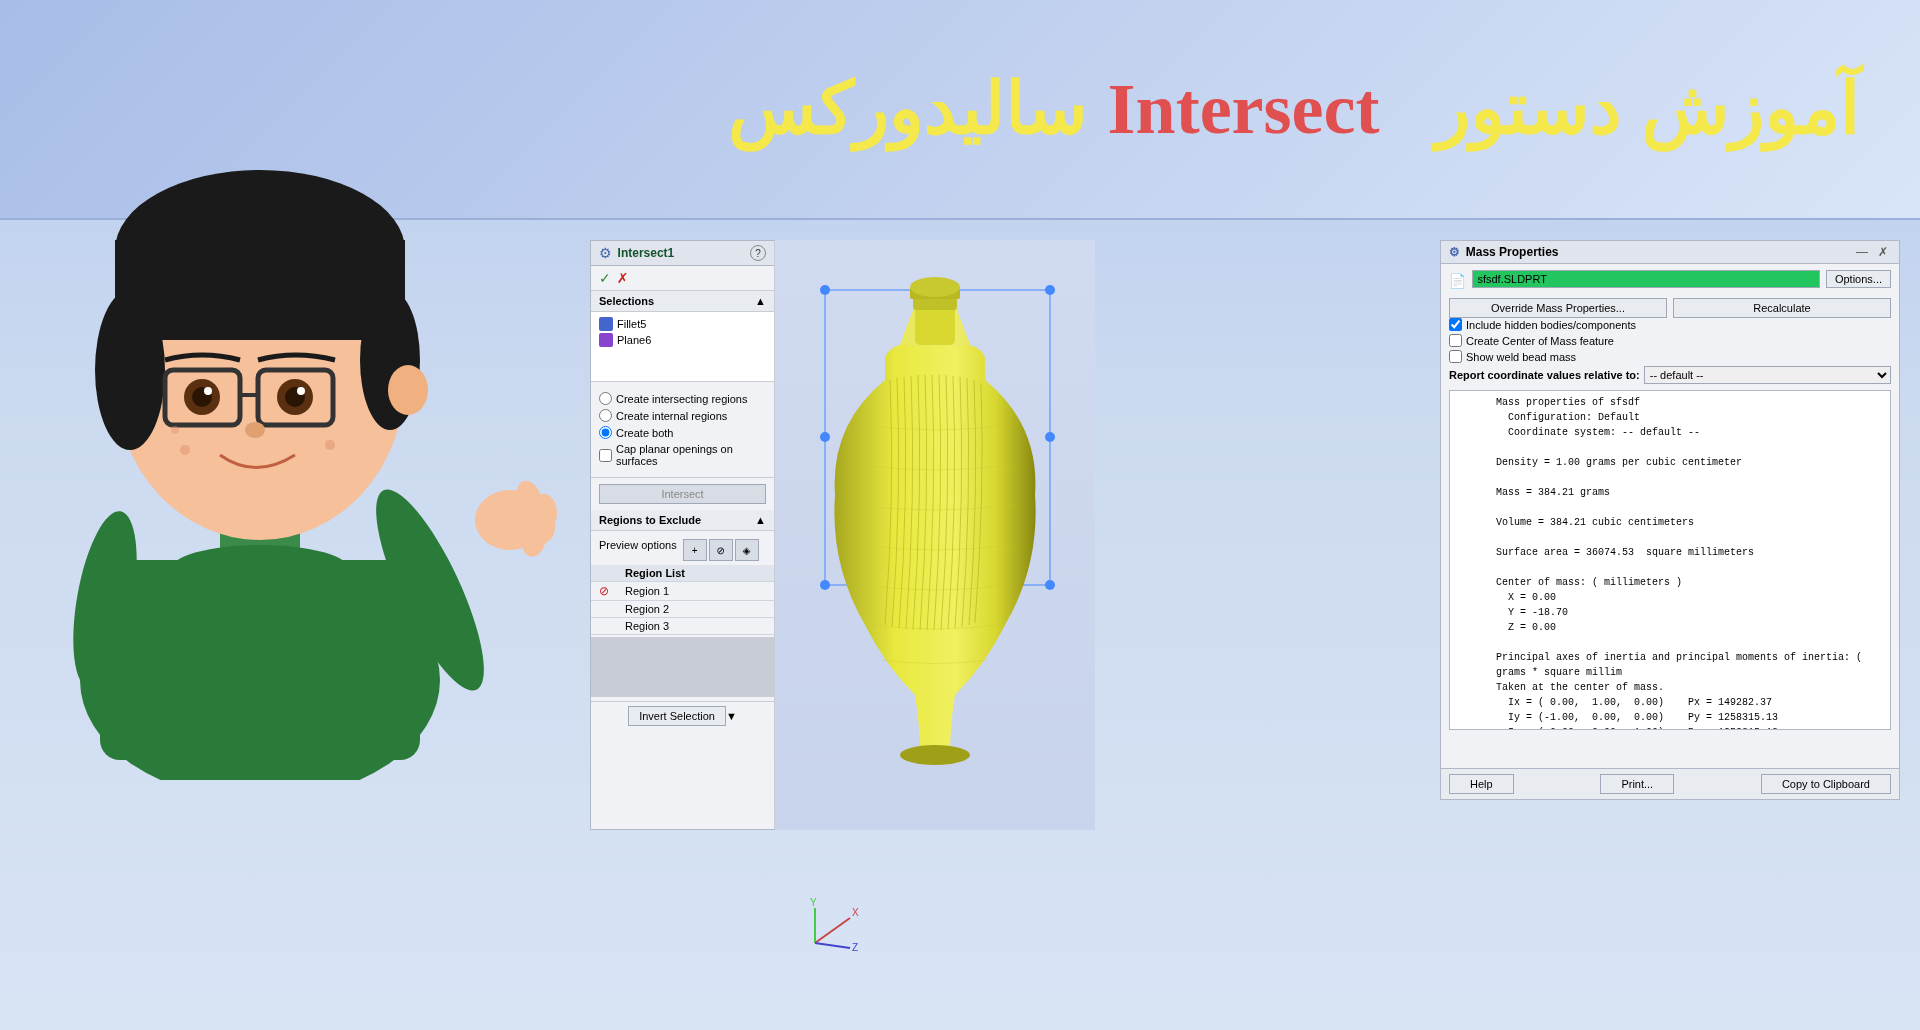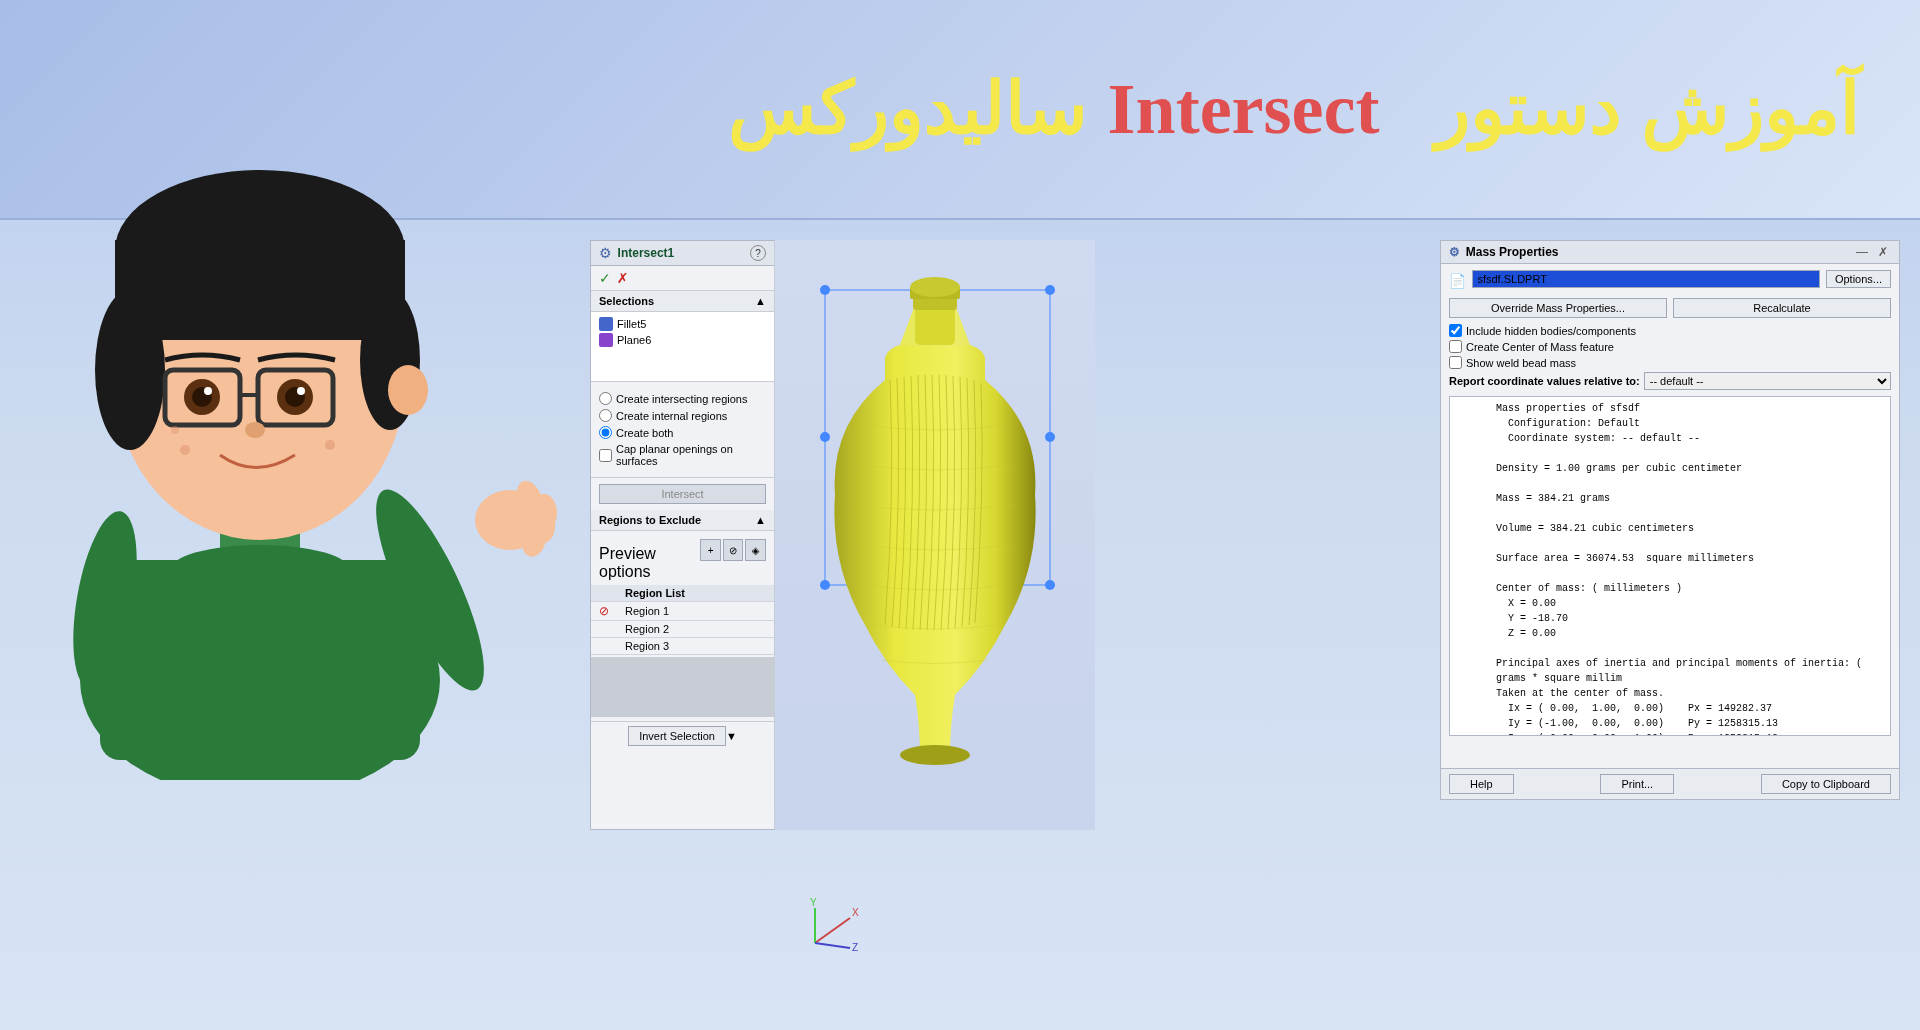--- a/index.html
+++ b/index.html
@@ -227,39 +227,38 @@
 
     .window-controls { display: flex; gap: 4px; }
     .win-btn { cursor: pointer; color: #555; font-size: 12px; padding: 0 3px; }
 
     .mass-body { padding: 6px 8px; flex: 1; overflow: hidden; }
 
     .filename-input {
       width: 100%;
       padding: 2px 4px;
       border: 1px solid #a0a8b8;
-      background: #1d4ed8;
+      background: #22c55e;
       font-size: 11px;
       margin-bottom: 4px;
     }
 
     .opt-btn {
       padding: 2px 8px;
       background: #e8ecf0;
       border: 1px solid #a0a8b8;
       font-size: 11px;
       cursor: pointer;
       float: right;
       margin-bottom: 4px;
     }
 
     .mass-btn-row {
       display: flex;
       gap: 6px;
-      margin-bottom: 6px;
       clear: both;
     }
 
     .mass-action-btn {
       padding: 3px 10px;
       background: #e8ecf0;
       border: 1px solid #a0a8b8;
       font-size: 11px;
       cursor: pointer;
       flex: 1;
@@ -443,21 +442,21 @@
 
   <button class="intersect-btn">Intersect</button>
 
   <div class="section-header">
     <span>Regions to Exclude</span>
     <span style="cursor:pointer;">▲</span>
   </div>
 
   <div class="regions-section">
     <div class="preview-toolbar">
-      <span style="font-size:16px; margin-right:4px;margin-top:6px;">Preview options</span>
+      <span style="font-size:11px; margin-right:4px;">Preview options</span>
       <div class="prev-btn">+</div>
       <div class="prev-btn">⊘</div>
       <div class="prev-btn">◈</div>
     </div>
 
     <table class="regions-table">
       <tbody>
           <tr class="region-header">
         <td></td>
         <td>Region List</td>

